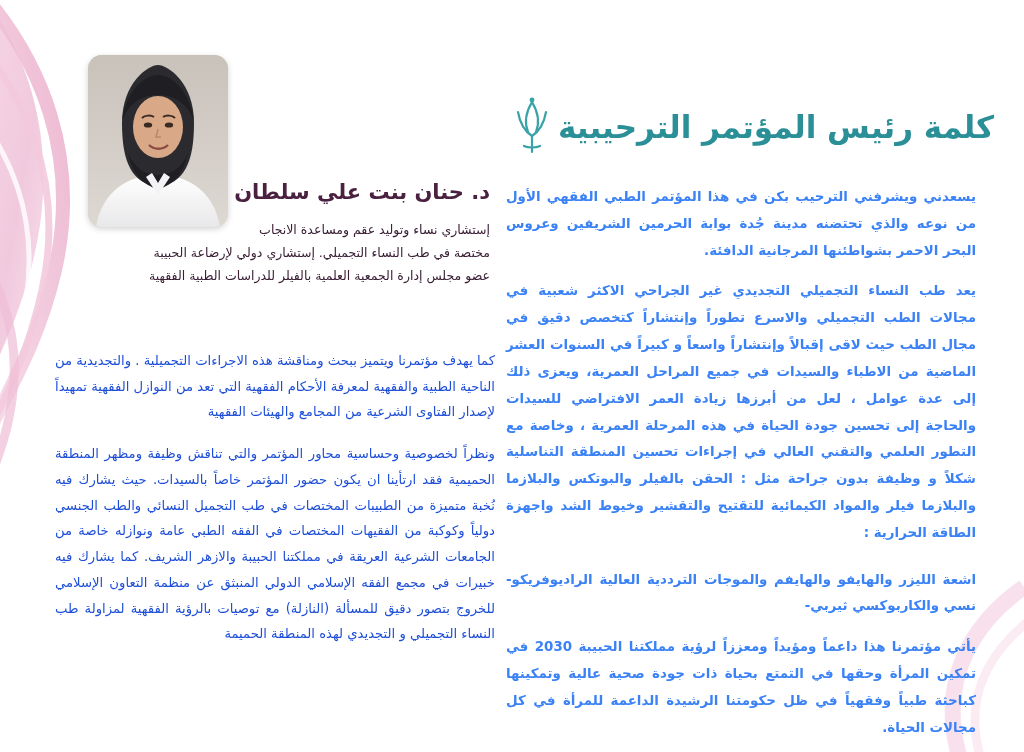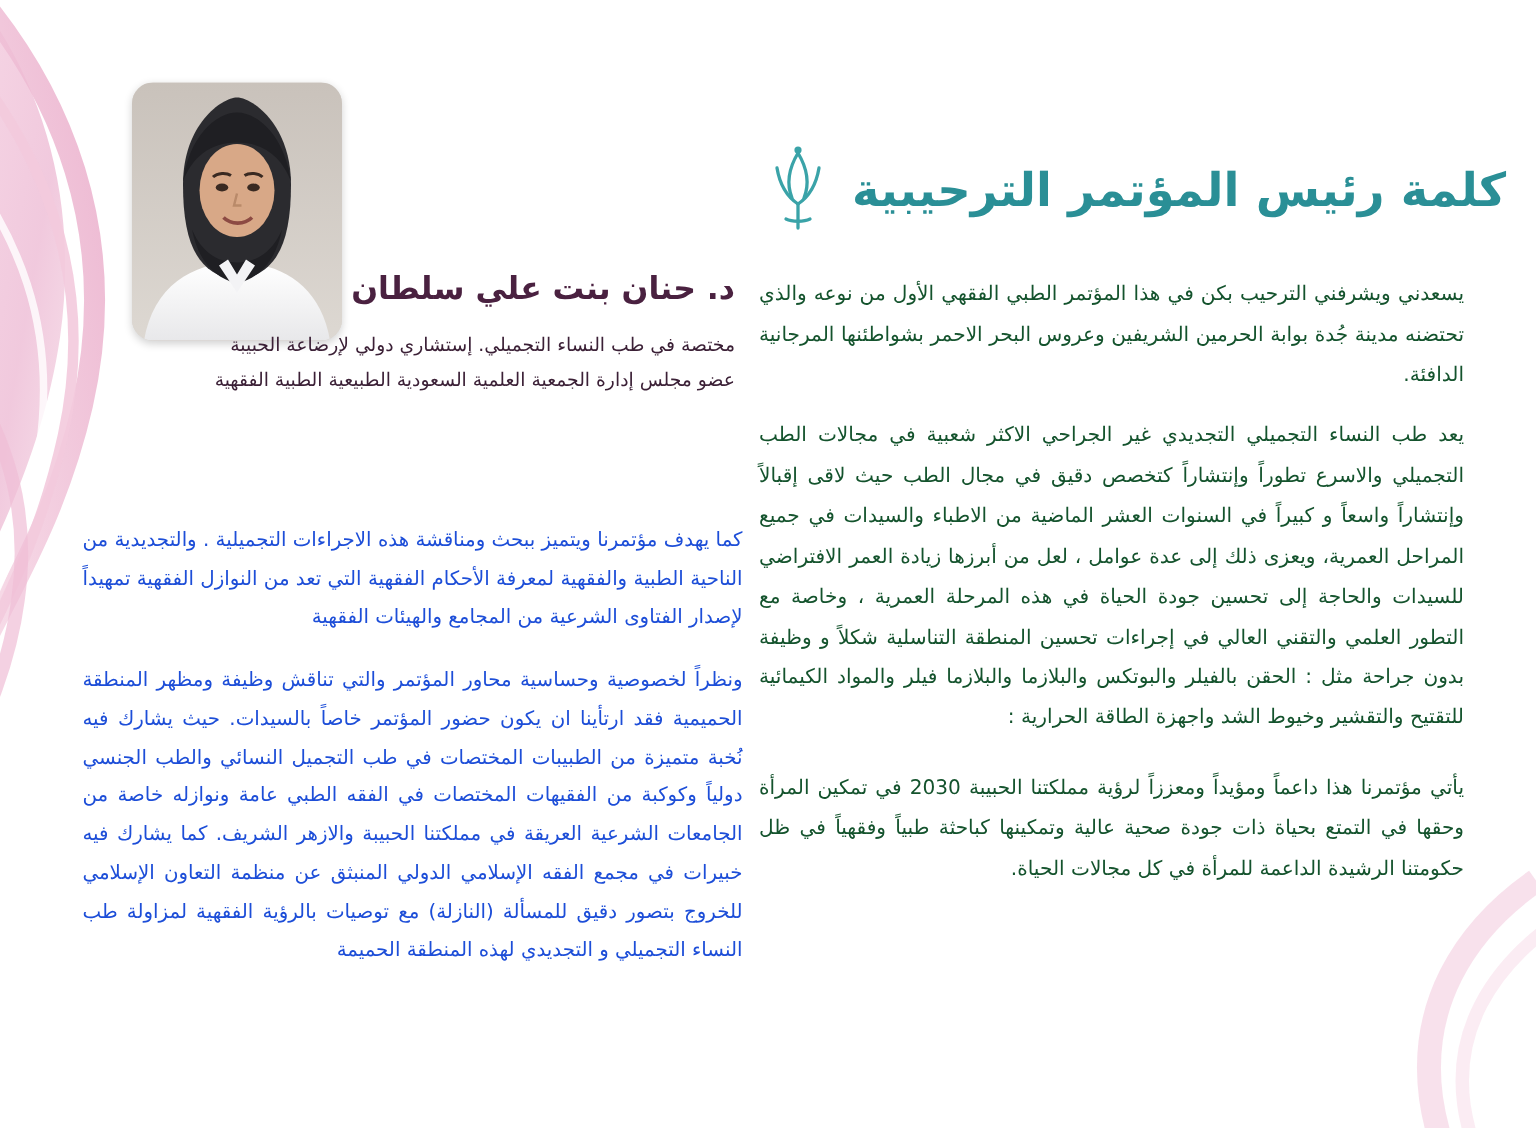--- a/index.html
+++ b/index.html
@@ -84,39 +84,39 @@
     position: absolute;
     right: 48px; top: 96px;
     width: 470px;
     direction: rtl;
   }
   .headline-row {
     display: flex;
     flex-direction: row-reverse;
     align-items: center;
     justify-content: flex-start;
-    gap: 10px;
     margin-bottom: 26px;
   }
   .headline {
     font-size: 31px;
     font-weight: bold;
     color: #2a8f96;
     letter-spacing: 0;
     white-space: nowrap;
   }
   .headline-logo { width: 52px; height: 62px; flex: 0 0 auto; }
 
   .right-body {
     direction: rtl;
     text-align: justify;
     text-align-last: right;
     font-size: 13.4px;
     line-height: 2.0;
-    color: #14532d;
+    color: #3b82f6;
+    font-weight: bold;
   }
   .right-body p { margin: 0 0 14px 0; }
   .right-body p.tight { margin-bottom: 20px; }
 </style>
 </head>
 <body>
 
 <div id="page">
 
   <svg class="deco-left" viewBox="0 0 230 600" preserveAspectRatio="none">
@@ -173,22 +173,23 @@
 
       <path d="M70,74 L68,82 L73,82" stroke="#b98a6a" stroke-width="1.6" fill="none"></path>
       <path d="M61,90 C66,95 75,95 80,90" stroke="#8c4a43" stroke-width="2.4" fill="none"></path>
 
       <path d="M58,122 L70,140 L82,122 L76,118 L70,128 L64,118 Z" fill="#f3f3f5"></path>
     </svg>
   </div>
 
   <div class="name-block">
     <h1 class="doctor-name">د. حنان بنت علي سلطان</h1>
+    <p class="doctor-credentials">إستشاري نساء وتوليد عقم ومساعدة الانجاب</p>
     <p class="doctor-credentials">مختصة في طب النساء التجميلي. إستشاري دولي لإرضاعة الحبيبة</p>
-    <p class="doctor-credentials">عضو مجلس إدارة الجمعية العلمية السعودية الطبيعية الطبية الفقهية</p>
+    <p class="doctor-credentials">عضو مجلس إدارة الجمعية العلمية بالفيلر للدراسات الطبية الفقهية</p>
   </div>
 
   <div class="left-body">
     <p>كما يهدف مؤتمرنا ويتميز ببحث ومناقشة هذه الاجراءات التجميلية . والتجديدية من الناحية الطبية والفقهية لمعرفة الأحكام الفقهية التي تعد من النوازل الفقهية تمهيداً لإصدار الفتاوى الشرعية من المجامع والهيئات الفقهية</p>
     <p>ونظراً لخصوصية وحساسية محاور المؤتمر والتي تناقش وظيفة ومظهر المنطقة الحميمية فقد ارتأينا ان يكون حضور المؤتمر خاصاً بالسيدات. حيث يشارك فيه نُخبة متميزة من الطبيبات المختصات في طب التجميل النسائي والطب الجنسي دولياً وكوكبة من الفقيهات المختصات في الفقه الطبي عامة ونوازله خاصة من الجامعات الشرعية العريقة في مملكتنا الحبيبة والازهر الشريف. كما يشارك فيه خبيرات في مجمع الفقه الإسلامي الدولي المنبثق عن منظمة التعاون الإسلامي للخروج بتصور دقيق للمسألة (النازلة) مع توصيات بالرؤية الفقهية لمزاولة طب النساء التجميلي و التجديدي لهذه المنطقة الحميمة</p>
   </div>
 
   <div class="right-col">
     <div class="headline-row">
       <svg class="headline-logo" viewBox="0 0 52 62">
@@ -201,17 +202,18 @@
           <path d="M18,50 C22,52 30,52 34,50"></path>
         </g>
         <circle cx="26" cy="4" r="2.4" fill="#3aa3a8"></circle>
       </svg>
       <div class="headline">كلمة رئيس المؤتمر الترحيبية</div>
     </div>
 
     <div class="right-body">
       <p>يسعدني ويشرفني الترحيب بكن في هذا المؤتمر الطبي الفقهي الأول من نوعه والذي تحتضنه مدينة جُدة بوابة الحرمين الشريفين وعروس البحر الاحمر بشواطئنها المرجانية الدافئة.</p>
       <p class="tight">يعد طب النساء التجميلي التجديدي غير الجراحي الاكثر شعبية في مجالات الطب التجميلي والاسرع تطوراً وإنتشاراً كتخصص دقيق في مجال الطب حيث لاقى إقبالاً وإنتشاراً واسعاً و كبيراً في السنوات العشر الماضية من الاطباء والسيدات في جميع المراحل العمرية، ويعزى ذلك إلى عدة عوامل ، لعل من أبرزها زيادة العمر الافتراضي للسيدات والحاجة إلى تحسين جودة الحياة في هذه المرحلة العمرية ، وخاصة مع التطور العلمي والتقني العالي في إجراءات تحسين المنطقة التناسلية شكلاً و وظيفة بدون جراحة مثل : الحقن بالفيلر والبوتكس والبلازما والبلازما فيلر والمواد الكيمائية للتقتيح والتقشير وخيوط الشد واجهزة الطاقة الحرارية :</p>
+      <p>اشعة الليزر والهايفو والهايفم والموجات الترددية العالية الراديوفريكو-نسي والكاربوكسي ثيربي-</p>
       <p>يأتي مؤتمرنا هذا داعماً ومؤيداً ومعززاً لرؤية مملكتنا الحبيبة 2030 في تمكين المرأة وحقها في التمتع بحياة ذات جودة صحية عالية وتمكينها كباحثة طبياً وفقهياً في ظل حكومتنا الرشيدة الداعمة للمرأة في كل مجالات الحياة.</p>
     </div>
   </div>
 
 </div>
 
 </body></html>

